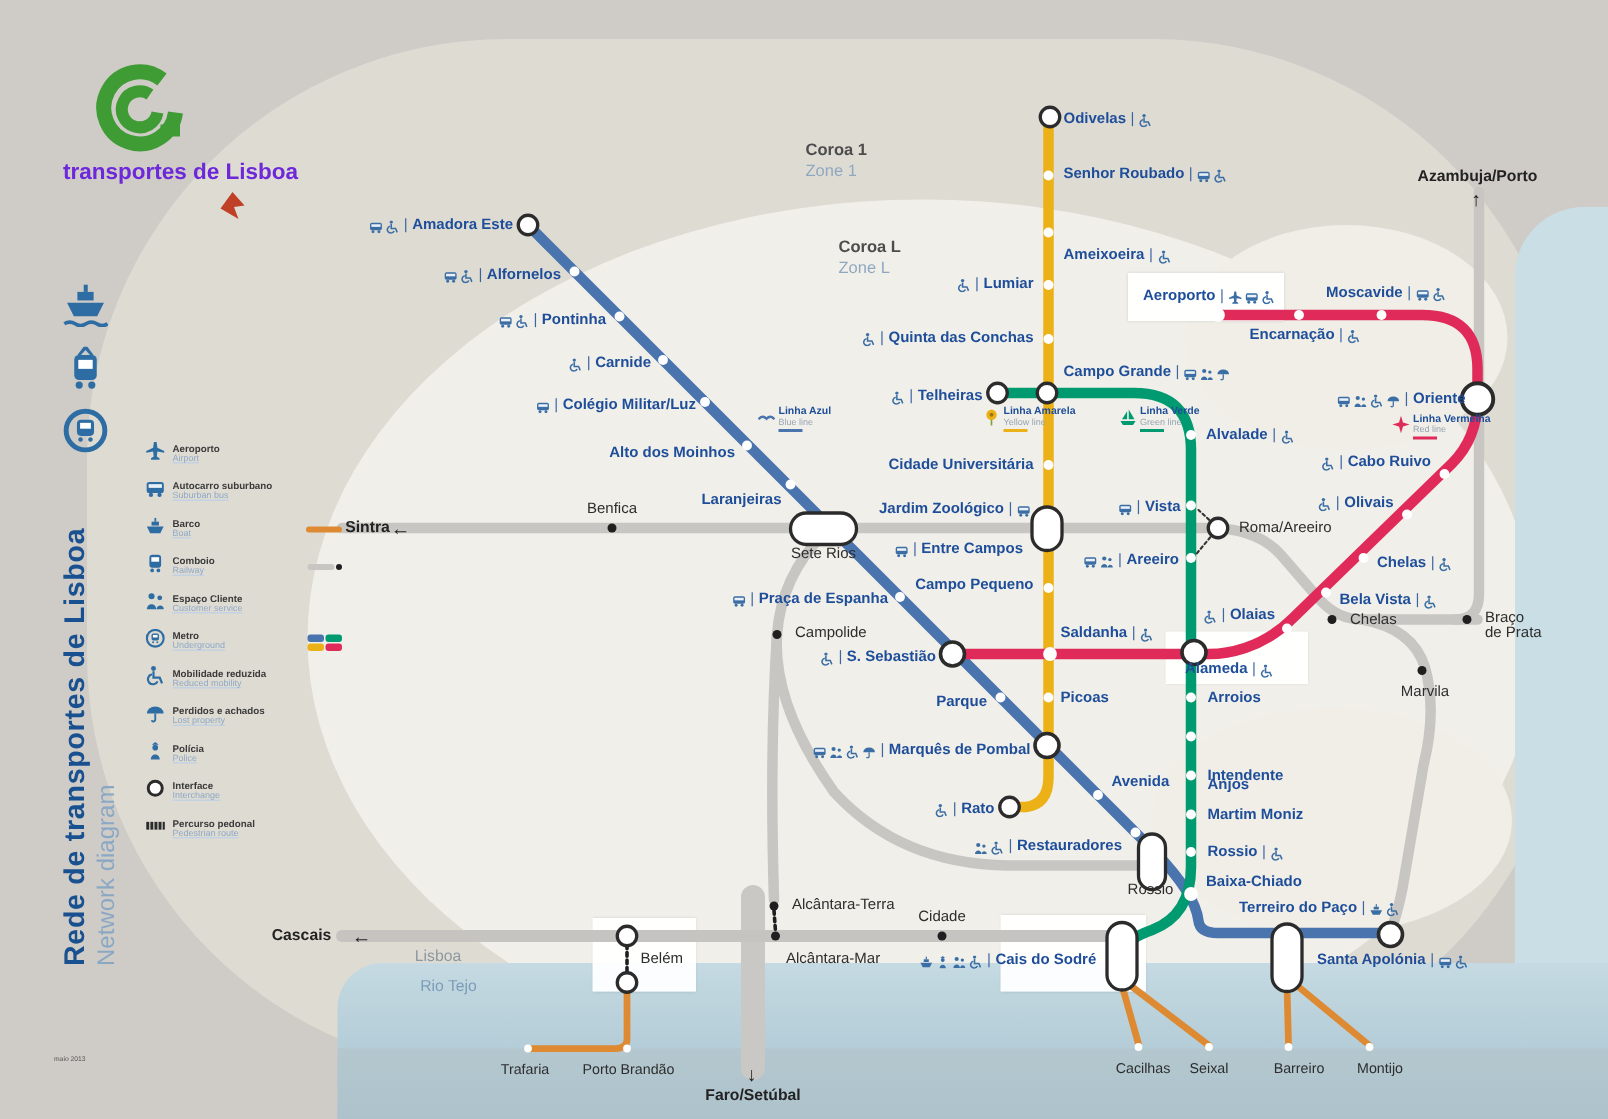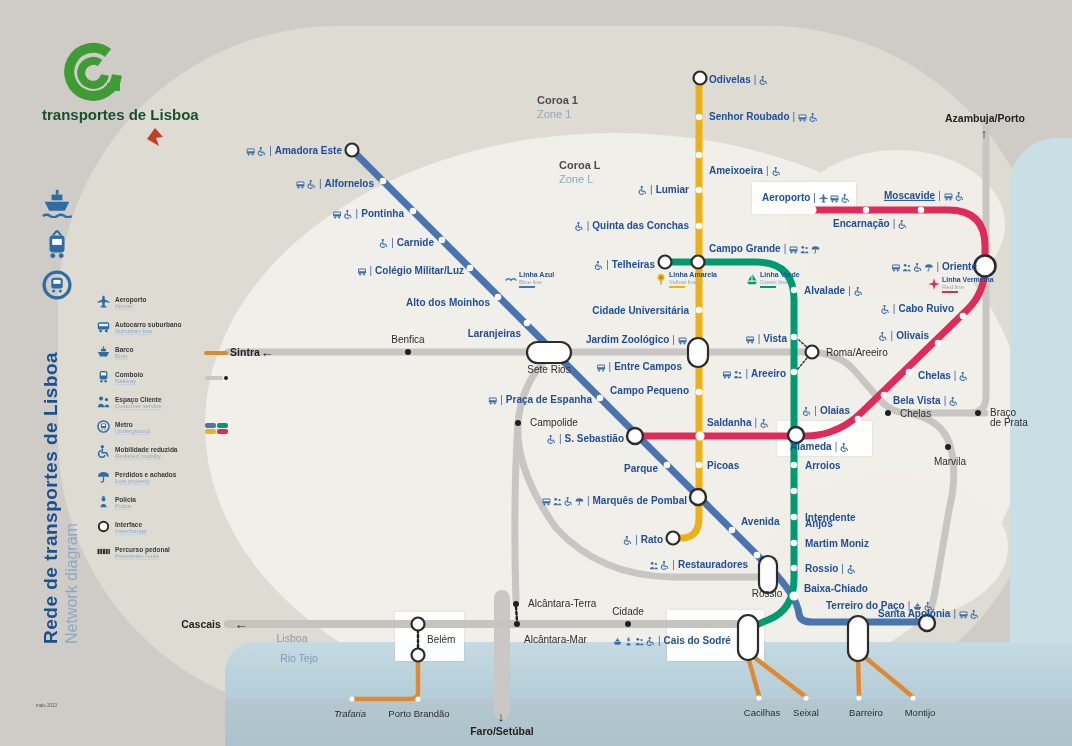--- a/index.html
+++ b/index.html
@@ -37,21 +37,21 @@
   .ll .len{font-size:6px;color:#97a5b4;}
   .ll .lbar{height:2px;width:16px;margin-top:1px;}
   
   .ar{position:absolute;font-size:13px;font-weight:bold;color:#1f1f1f;transform:translate(-50%,-50%);}
   
   .zlab{position:absolute;line-height:1.28;}
   .zpt{font-size:11px;font-weight:bold;color:#4c4c4c;}
   .zen{font-size:11px;color:#8fa8c0;}
   
   #logo{position:absolute;left:58px;top:42px;}
-  #brand{position:absolute;left:42px;top:106px;font-size:15px;font-weight:bold;color:#14532d;white-space:nowrap;}
+  #brand{position:absolute;left:42px;top:106px;font-size:15px;font-weight:bold;color:#6d28d9;white-space:nowrap;}
   #redmark{position:absolute;left:146px;top:127px;}
   #side-icons{position:absolute;left:42px;top:188px;display:flex;flex-direction:column;gap:7px;}
   #v-title{position:absolute;left:40px;top:296px;height:348px;writing-mode:vertical-rl;transform:rotate(180deg);font-size:19px;font-weight:bold;color:#19508f;letter-spacing:.5px;}
   #v-sub{position:absolute;left:63px;top:296px;height:348px;writing-mode:vertical-rl;transform:rotate(180deg);font-size:16px;color:#8aa8c4;}
   #legend{position:absolute;left:96px;top:294px;width:132px;}
   .lg-row{display:flex;align-items:center;margin-bottom:7px;}
   .lg-ic{width:15px;display:flex;justify-content:center;flex-shrink:0;}
   .lg-tx{display:flex;flex-direction:column;margin-left:4px;line-height:1.15;}
   .lg-pt{font-size:6.5px;font-weight:bold;color:#3a3a3a;}
   .lg-en{font-size:6px;color:#8fa9c6;text-decoration:underline;text-decoration-color:#c3d2e2;}
@@ -300,21 +300,21 @@
               <rect x="3.1" y="2.9" width="3.8" height="2"></rect>
               <rect x="4.6" y="1" width="0.9" height="1.9"></rect>
             </g>
           </svg></span><span class="mic"><svg width="9" height="9" viewBox="0 0 10 10">
             <g stroke="#3a6ea5" fill="none" stroke-width="1.15">
               <path d="M4.1 2.7 L4.1 6 L7.3 6 L8.5 8.9"></path>
               <path d="M6.2 7.9 A2.6 2.6 0 1 1 3.3 4.3"></path>
             </g>
             <circle cx="4.1" cy="1.3" r="1.25" fill="#3a6ea5"></circle>
           </svg></span></div>
-      <div class="st m a-s" style="left: 878px; top: 614px; justify-content: flex-end;"><span>Santa Apolónia</span><span class="sep">|</span><span class="mic"><svg width="9" height="9" viewBox="0 0 10 10">
+      <div class="st m a-s" style="left: 878px; top: 641px; justify-content: flex-end;"><span>Santa Apolónia</span><span class="sep">|</span><span class="mic"><svg width="9" height="9" viewBox="0 0 10 10">
             <g fill="#3a6ea5">
               <rect x="0.6" y="1.8" width="8.8" height="5.6" rx="1.3"></rect>
               <circle cx="2.8" cy="8.4" r="1.1"></circle>
               <circle cx="7.2" cy="8.4" r="1.1"></circle>
             </g>
             <rect x="1.6" y="2.9" width="6.8" height="1.9" fill="#fff" opacity="0.9"></rect>
           </svg></span><span class="mic"><svg width="9" height="9" viewBox="0 0 10 10">
             <g stroke="#3a6ea5" fill="none" stroke-width="1.15">
               <path d="M4.1 2.7 L4.1 6 L7.3 6 L8.5 8.9"></path>
               <path d="M6.2 7.9 A2.6 2.6 0 1 1 3.3 4.3"></path>
@@ -503,21 +503,21 @@
             </g>
             <circle cx="4.1" cy="1.3" r="1.25" fill="#3a6ea5"></circle>
           </svg></span></div>
       <div class="st m a-s" style="left: 833px; top: 224px;"><span>Encarnação</span><span class="sep">|</span><span class="mic"><svg width="9" height="9" viewBox="0 0 10 10">
             <g stroke="#3a6ea5" fill="none" stroke-width="1.15">
               <path d="M4.1 2.7 L4.1 6 L7.3 6 L8.5 8.9"></path>
               <path d="M6.2 7.9 A2.6 2.6 0 1 1 3.3 4.3"></path>
             </g>
             <circle cx="4.1" cy="1.3" r="1.25" fill="#3a6ea5"></circle>
           </svg></span></div>
-      <div class="st m a-s" style="left: 884px; top: 196px; text-decoration: underline;"><span>Moscavide</span><span class="sep">|</span><span class="mic"><svg width="9" height="9" viewBox="0 0 10 10">
+      <div class="st m a-s" style="left: 884px; top: 196px;"><span>Moscavide</span><span class="sep">|</span><span class="mic"><svg width="9" height="9" viewBox="0 0 10 10">
             <g fill="#3a6ea5">
               <rect x="0.6" y="1.8" width="8.8" height="5.6" rx="1.3"></rect>
               <circle cx="2.8" cy="8.4" r="1.1"></circle>
               <circle cx="7.2" cy="8.4" r="1.1"></circle>
             </g>
             <rect x="1.6" y="2.9" width="6.8" height="1.9" fill="#fff" opacity="0.9"></rect>
           </svg></span><span class="mic"><svg width="9" height="9" viewBox="0 0 10 10">
             <g stroke="#3a6ea5" fill="none" stroke-width="1.15">
               <path d="M4.1 2.7 L4.1 6 L7.3 6 L8.5 8.9"></path>
               <path d="M6.2 7.9 A2.6 2.6 0 1 1 3.3 4.3"></path>
@@ -589,21 +589,21 @@
       <div class="st r a-s" style="left: 530px; top: 423px;"><span>Campolide</span></div>
       <div class="st r a-s" style="left: 528px; top: 604px;"><span>Alcântara-Terra</span></div>
       <div class="st r a-s" style="left: 524px; top: 640px;"><span>Alcântara-Mar</span></div>
       <div class="st r a-m" style="left: 628px; top: 612px;"><span>Cidade</span></div>
       <div class="st r a-s" style="left: 900px; top: 414px;"><span>Chelas</span></div>
       <div class="st r a-s" style="left: 990px; top: 418px;"><span>Braço
 de Prata</span></div>
       <div class="st r a-m" style="left: 950px; top: 462px;"><span>Marvila</span></div>
       <div class="st r a-m" style="left: 767px; top: 594px;"><span>Rossio</span></div>
       <div class="st r a-s" style="left: 427px; top: 640px;"><span>Belém</span></div>
-      <div class="st f a-m" style="left: 350px; top: 714px; font-style: italic;"><span>Trafaria</span></div>
+      <div class="st f a-m" style="left: 350px; top: 714px;"><span>Trafaria</span></div>
       <div class="st f a-m" style="left: 419px; top: 714px;"><span>Porto Brandão</span></div>
       <div class="st f a-m" style="left: 762px; top: 713px;"><span>Cacilhas</span></div>
       <div class="st f a-m" style="left: 806px; top: 713px;"><span>Seixal</span></div>
       <div class="st f a-m" style="left: 866px; top: 713px;"><span>Barreiro</span></div>
       <div class="st f a-m" style="left: 920px; top: 713px;"><span>Montijo</span></div>
       <div class="st g a-m" style="left: 245px; top: 352px;"><span>Sintra</span></div>
       <div class="st g a-m" style="left: 201px; top: 624px;"><span>Cascais</span></div>
       <div class="st g a-m" style="left: 985px; top: 118px;"><span>Azambuja/Porto</span></div>
       <div class="st g a-m" style="left: 502px; top: 731px;"><span>Faro/Setúbal</span></div>
       <div class="st gl a-m" style="left: 292px; top: 638px;"><span>Lisboa</span></div>

